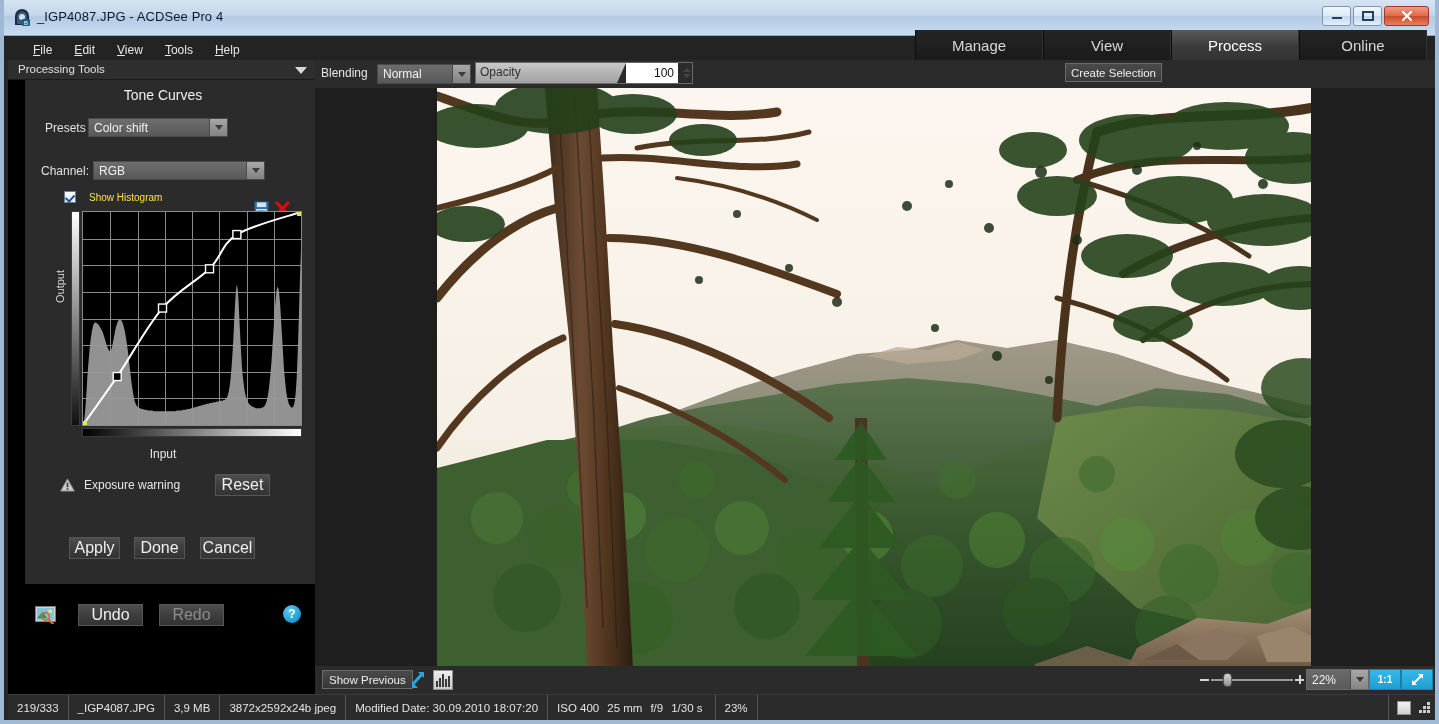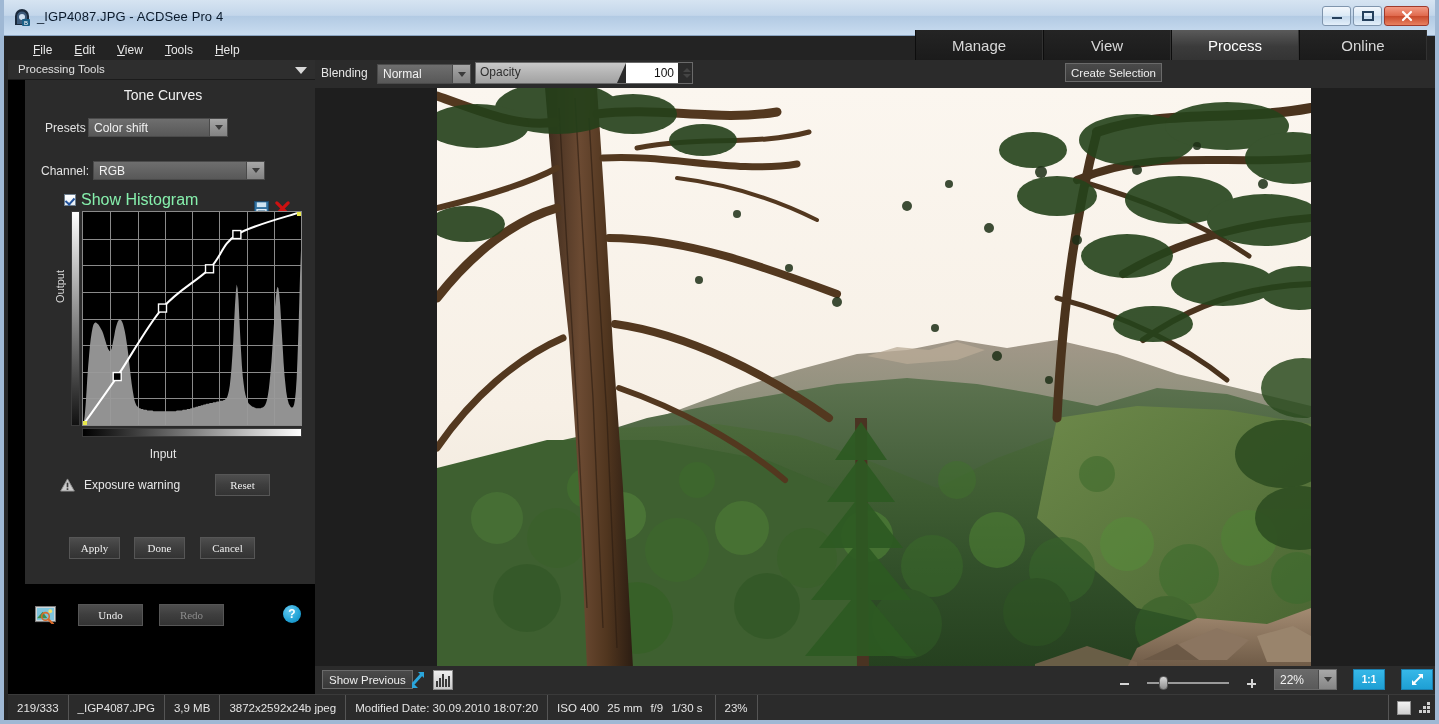--- a/index.html
+++ b/index.html
@@ -174,21 +174,21 @@
     position: relative;
   }
   .cbbox::after {
     content: "";
     position: absolute; left: 2px; top: 1px;
     width: 4px; height: 7px;
     border: solid #22539c;
     border-width: 0 2px 2px 0;
     transform: rotate(42deg);
   }
-  .cblabel { font-size: 16px; color: #86efac; }
+  .cblabel { font-size: 10px; color: #fde047; margin-left: 8px; }
   .output-label {
     position: absolute; left: 29px; top: 223px;
     font-size: 11px; color: #d8d8d8;
     transform: rotate(-90deg);
     transform-origin: left top;
     white-space: nowrap;
   }
   .input-label {
     position: absolute; left: 0px; top: 367px; width: 276px;
     text-align: center; font-size: 12px; color: #e6e6e6;
@@ -218,22 +218,22 @@
   
   .warn-row { position: absolute; left: 35px; top: 398px; display: flex; align-items: center; gap: 9px; }
   .warn-tri { width: 15px; height: 14px; }
   .warn-text { font-size: 12px; color: #e6e6e6; }
 
   .btn {
     position: absolute;
     background: linear-gradient(to bottom, #4e4e4e 0%, #3e3e3e 50%, #333333 100%);
     border: 1px solid #565656;
     color: #efefef;
-    font-size: 11px;
-    font-family: Liberation Serif, serif;
+    font-size: 16px;
+    font-family: Liberation Sans, sans-serif;
     display: flex; align-items: center; justify-content: center;
     box-sizing: border-box;
     cursor: default;
   }
   .btn.disabled { color: #8c8c8c; }
 
   
   .lp-bottom-icon { position: absolute; left: 27px; top: 526px; width: 21px; height: 18px; }
   .help-circle {
     position: absolute; left: 275px; top: 525px;
@@ -327,21 +327,21 @@
     box-sizing: border-box;
   }
   .ic-arrows { position: absolute; left: 93px; top: 4px; width: 20px; height: 20px; }
   .ic-hist {
     position: absolute; left: 118px; top: 4px; width: 20px; height: 20px;
     background: linear-gradient(to bottom, #efefef 0%, #c9c9c9 100%);
     border: 1px solid #8d8d8d;
     box-sizing: border-box;
   }
 
-  .zoomctl { position: absolute; right: 6px; top: 3px; display: flex; align-items: flex-end; gap: 16px; }
+  .zoomctl { position: absolute; right: 6px; top: 3px; display: flex; align-items: center; gap: 0; }
   .zbtn { width: 13px; height: 13px; position: relative; }
   .zbtn::before { content:""; position:absolute; left:2px; top:5.5px; width:9px; height:2px; background:#d5d5d5;}
   .zbtn.plus::after { content:""; position:absolute; left:5.5px; top:2px; width:2px; height:9px; background:#d5d5d5;}
   .zslider { width: 82px; height: 14px; position: relative; }
   .zslider .trk { position:absolute; left:0; top:6px; width:82px; height:2px; background:#9a9a9a;}
   .zslider .thm { position:absolute; left:12px; top:0px; width:9px; height:14px; border-radius:4px; background: linear-gradient(to bottom,#d8d8d8,#8e8e8e); border:1px solid #5a5a5a; box-sizing:border-box;}
   .zcombo {
     width: 63px; height: 21px;
     border: 1px solid #6a6a6a; box-sizing: border-box;
     background: linear-gradient(to bottom, #6a6a6a 0%, #5a5a5a 100%);

